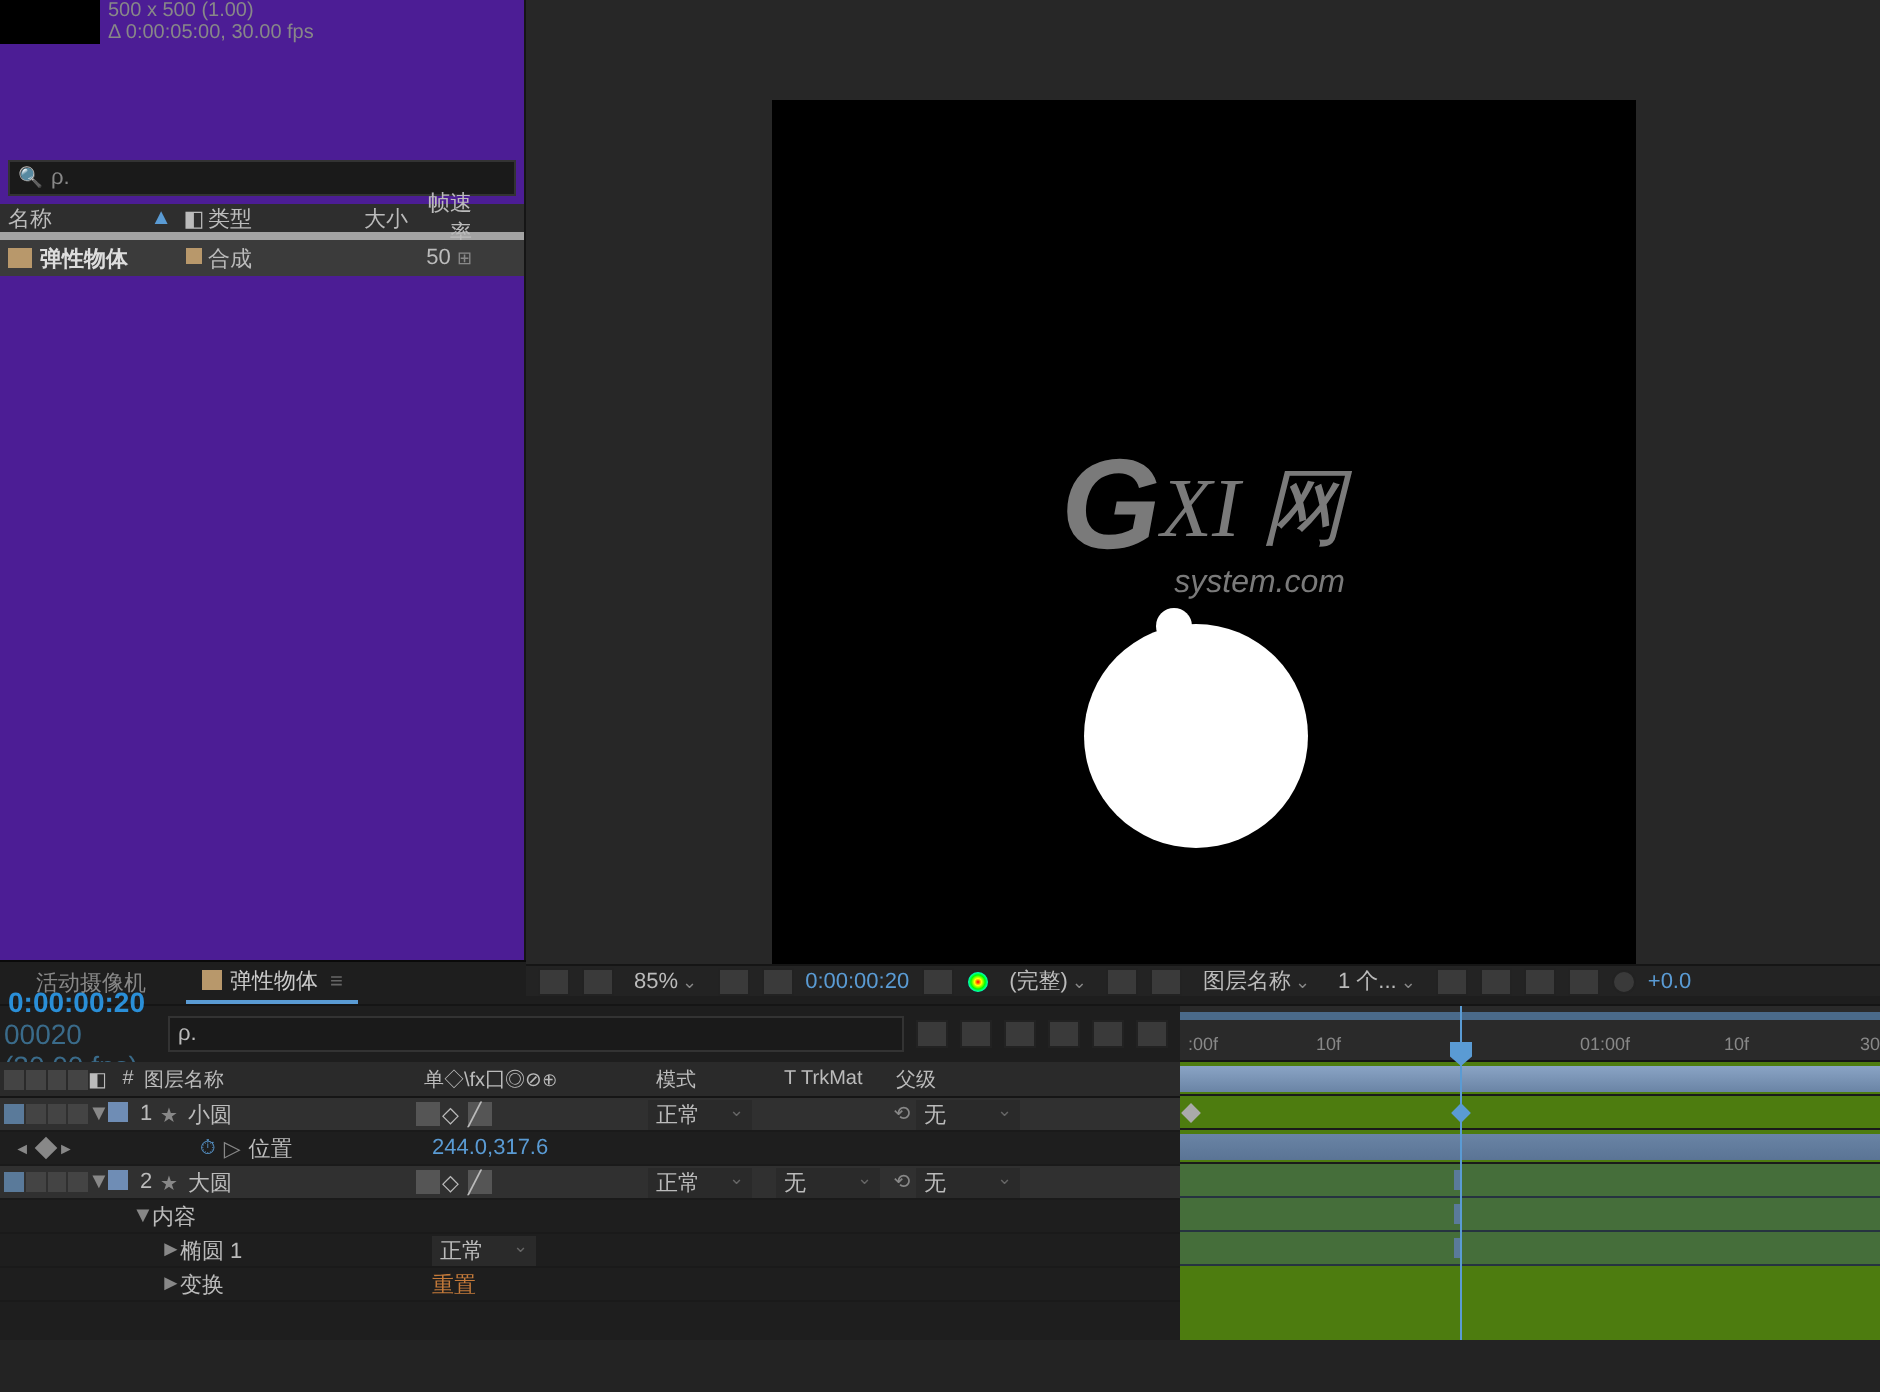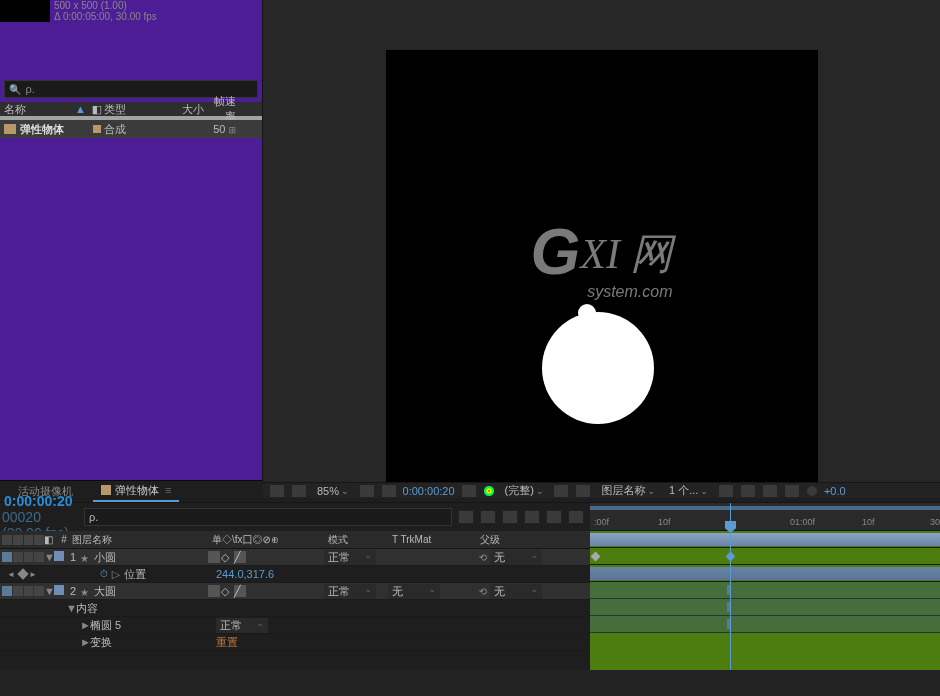--- a/index.html
+++ b/index.html
@@ -68,21 +68,21 @@
 
 .tl-col-head { display: flex; height: 18px; background: #2a2a2a; border-bottom: 1px solid #151515; align-items: center; font-size: 10px; }
 .c-vis { width: 44px; display: flex; gap: 1px; padding-left: 2px; }
 .vis-ico { width: 10px; height: 10px; background: #444; }
 .c-lbl { width: 12px; }
 .c-num { width: 16px; text-align: center; }
 .c-src { width: 140px; }
 .c-sw { width: 116px; display: flex; gap: 1px; }
 .c-mode { width: 64px; }
 .c-trk { width: 56px; }
-.c-par { width: 110px; margin-left: 32px; }
+.c-par { width: 110px; }
 
 .tl-row { display: flex; height: 17px; align-items: center; border-bottom: 1px solid #1a1a1a; font-size: 11px; }
 .tl-row.layer { background: #303030; }
 .tl-row .tw { width: 10px; text-align: center; color: #888; cursor: pointer; }
 .lbl-box { width: 10px; height: 10px; display: inline-block; }
 .lbl-blue { background: #6f8db5; }
 .star-ico { width: 10px; height: 10px; display: inline-block; color: #888; }
 .star-ico::before { content: "★"; font-size: 10px; }
 .sw-used { width: 12px; height: 12px; background: #555; display: inline-block; }
 .sw-empty { width: 12px; height: 12px; display: inline-block; }
@@ -327,21 +327,21 @@
 
       <div class="tl-row">
         <div style="width:66px"></div>
         <div class="tw">▼</div>
         <div style="width:140px"><span>内容</span></div>
       </div>
 
       <div class="tl-row">
         <div style="width:80px"></div>
         <div class="tw">►</div>
-        <div style="width:126px"><span>椭圆 5</span></div>
+        <div style="width:126px"><span>椭圆 1</span></div>
         <div>
             <div class="mode-dd">
               <span>正常</span>
             </div>
           </div>
       </div>
 
       <div class="tl-row">
         <div style="width:80px"></div>
         <div class="tw">►</div>

